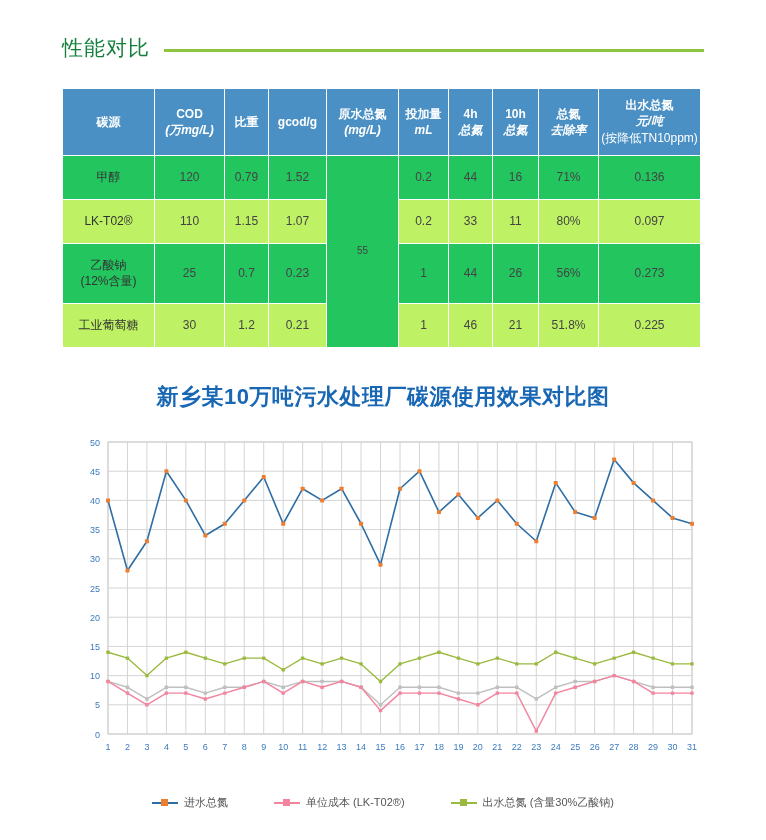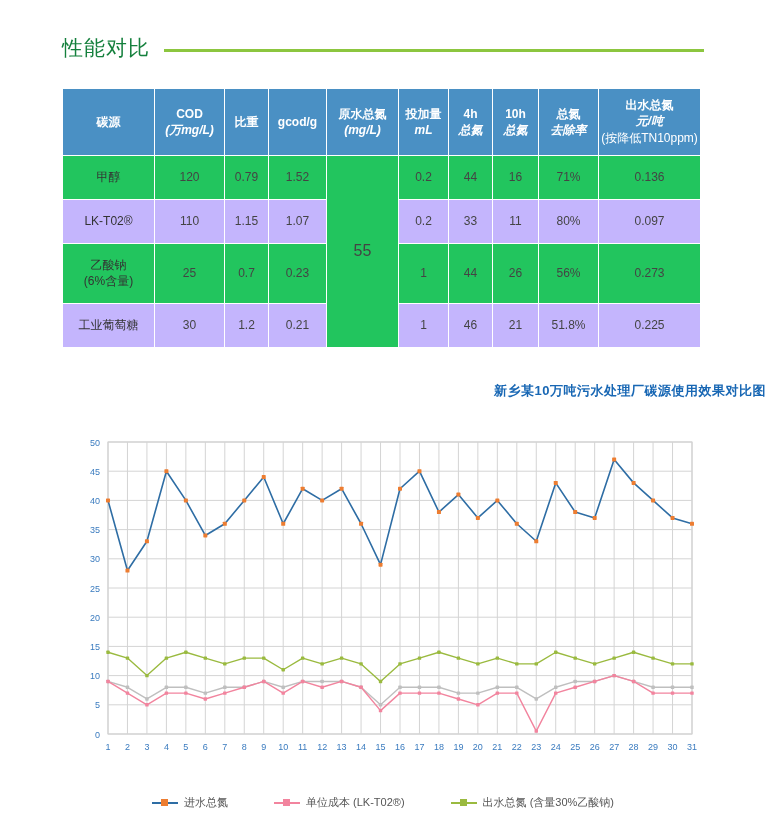--- a/index.html
+++ b/index.html
@@ -77,37 +77,37 @@
   table.perf td {
     font-size: 12px;
     color: #444;
     text-align: center;
     vertical-align: middle;
     padding: 13px 2px;
     border: 1px solid #ffffff;
     line-height: 1.4;
   }
   table.perf tr.odd td { background: #22c55e; }
-  table.perf tr.even td { background: #c4b5fd; }
+  table.perf tr.even td { background: #bef264; }
   table.perf td.name { color: #333; }
   table.perf td.name .l2 { display: block; }
   table.perf td.span-cell {
     background: #eef3f7;
-    font-size: 16px;
+    font-size: 10px;
     color: #444;
   }
 
   
   .chart-title {
     position: absolute;
     top: 382px;
     left: 0;
     width: 766px;
-    text-align: right;
-    font-size: 13px;
+    text-align: center;
+    font-size: 22px;
     font-weight: bold;
     color: #1867b4;
     letter-spacing: 0.5px;
   }
   .chart-area {
     position: absolute;
     left: 62px;
     top: 432px;
     width: 642px;
     height: 340px;
@@ -230,21 +230,21 @@
         <td>1.07</td>
         <td>0.2</td>
         <td>33</td>
         <td>11</td>
         <td>80%</td>
         <td>0.097</td>
       </tr>
       <tr class="odd">
         <td class="name">
           <span>乙酸钠</span>
-          <span class="l2">(6%含量)</span>
+          <span class="l2">(12%含量)</span>
         </td>
         <td>25</td>
         <td>0.7</td>
         <td>0.23</td>
         <td>1</td>
         <td>44</td>
         <td>26</td>
         <td>56%</td>
         <td>0.273</td>
       </tr>

